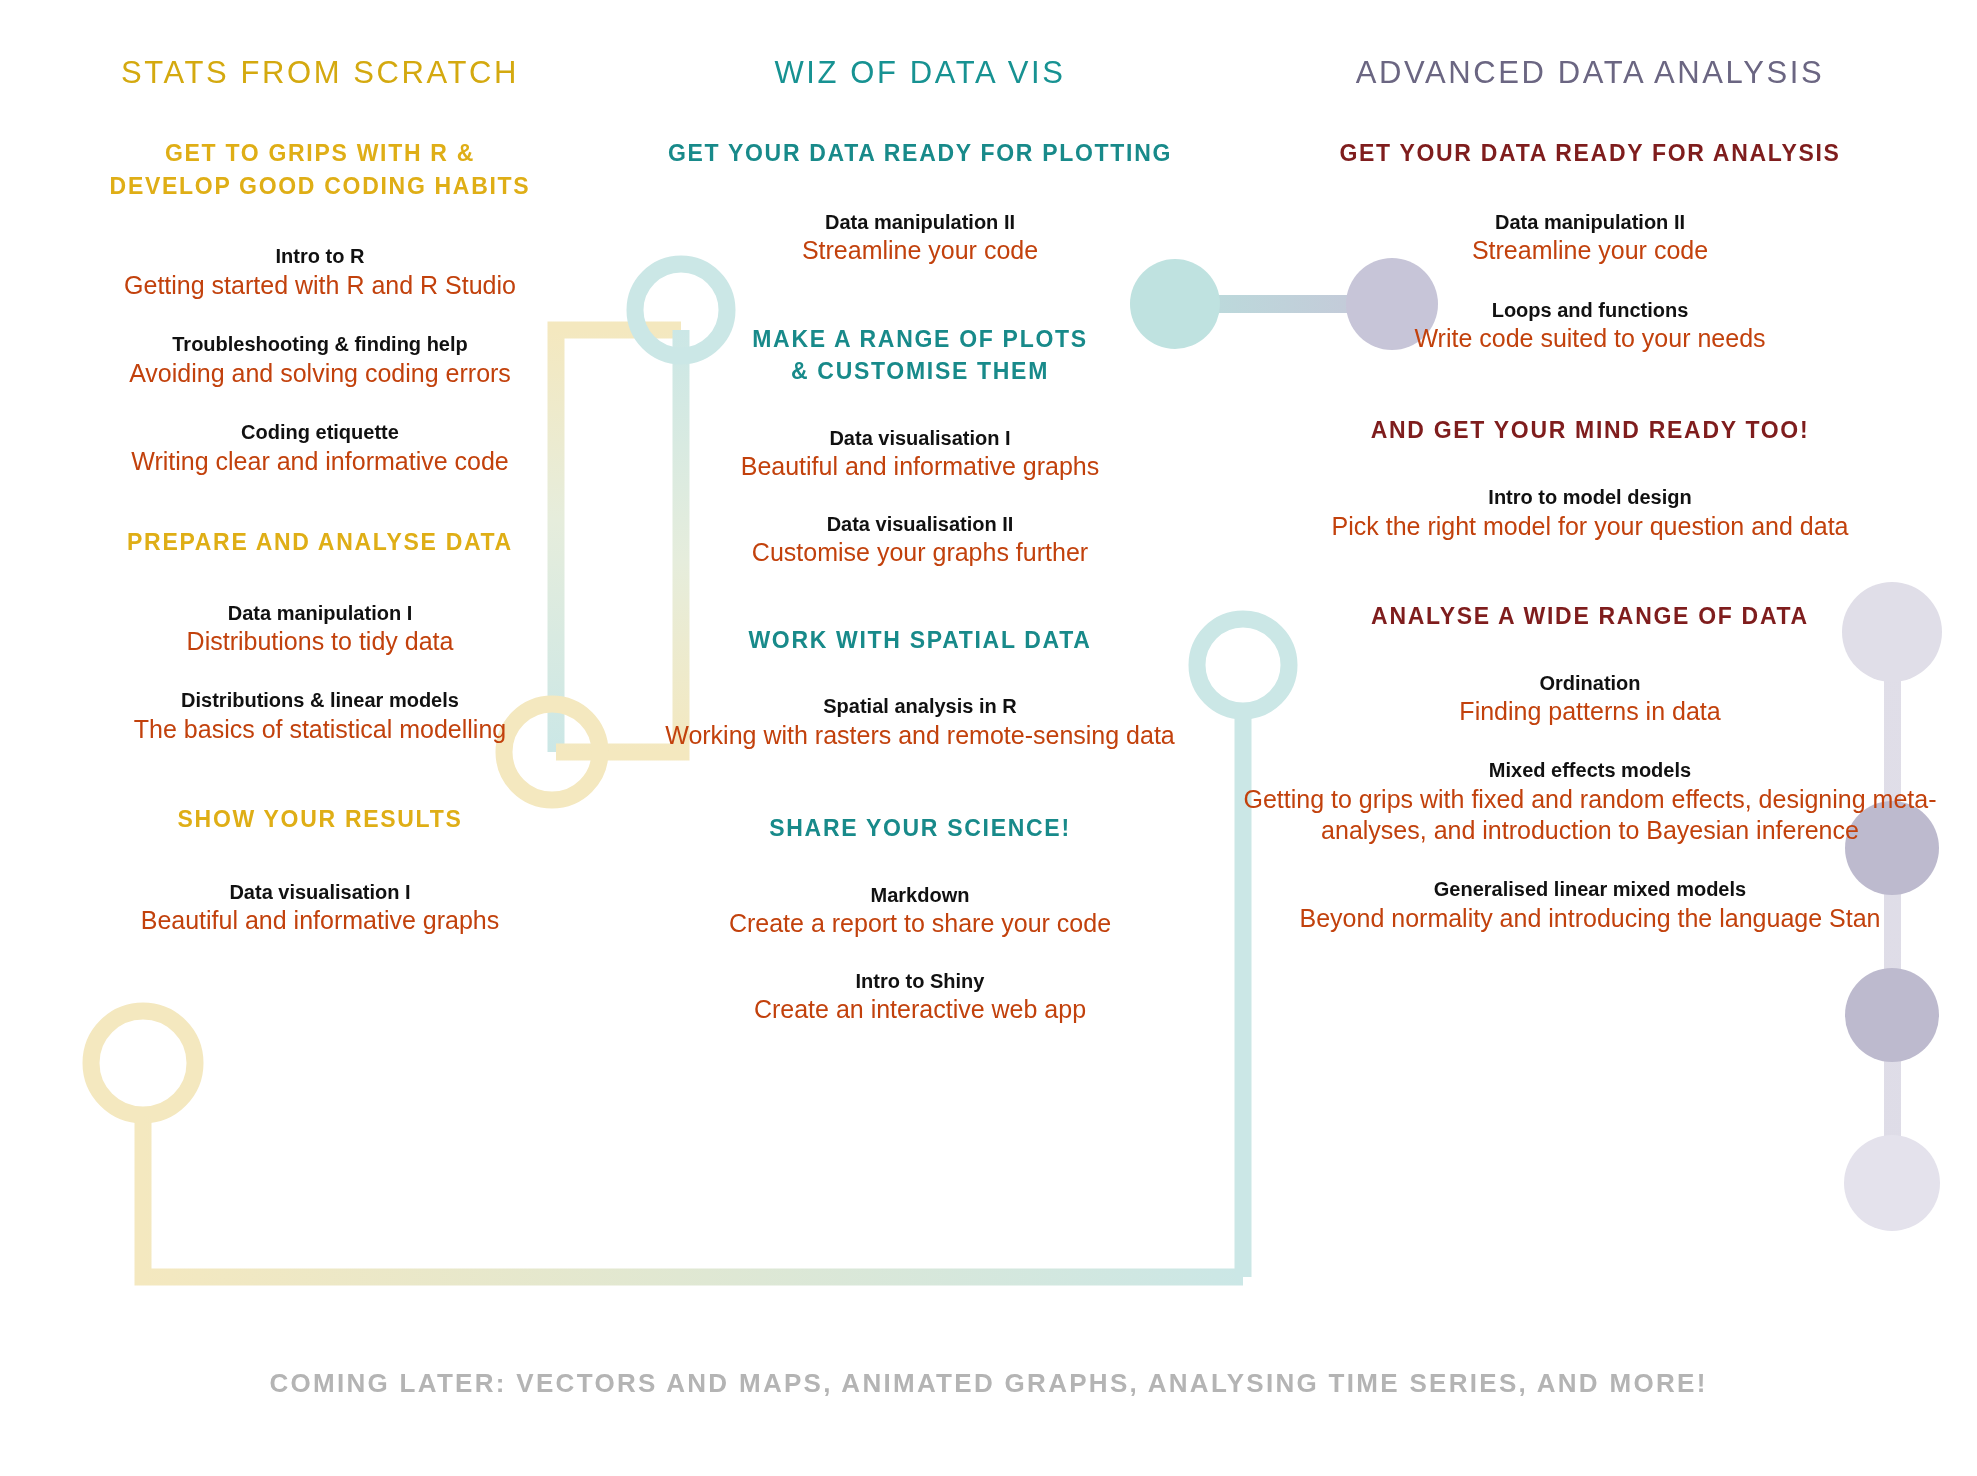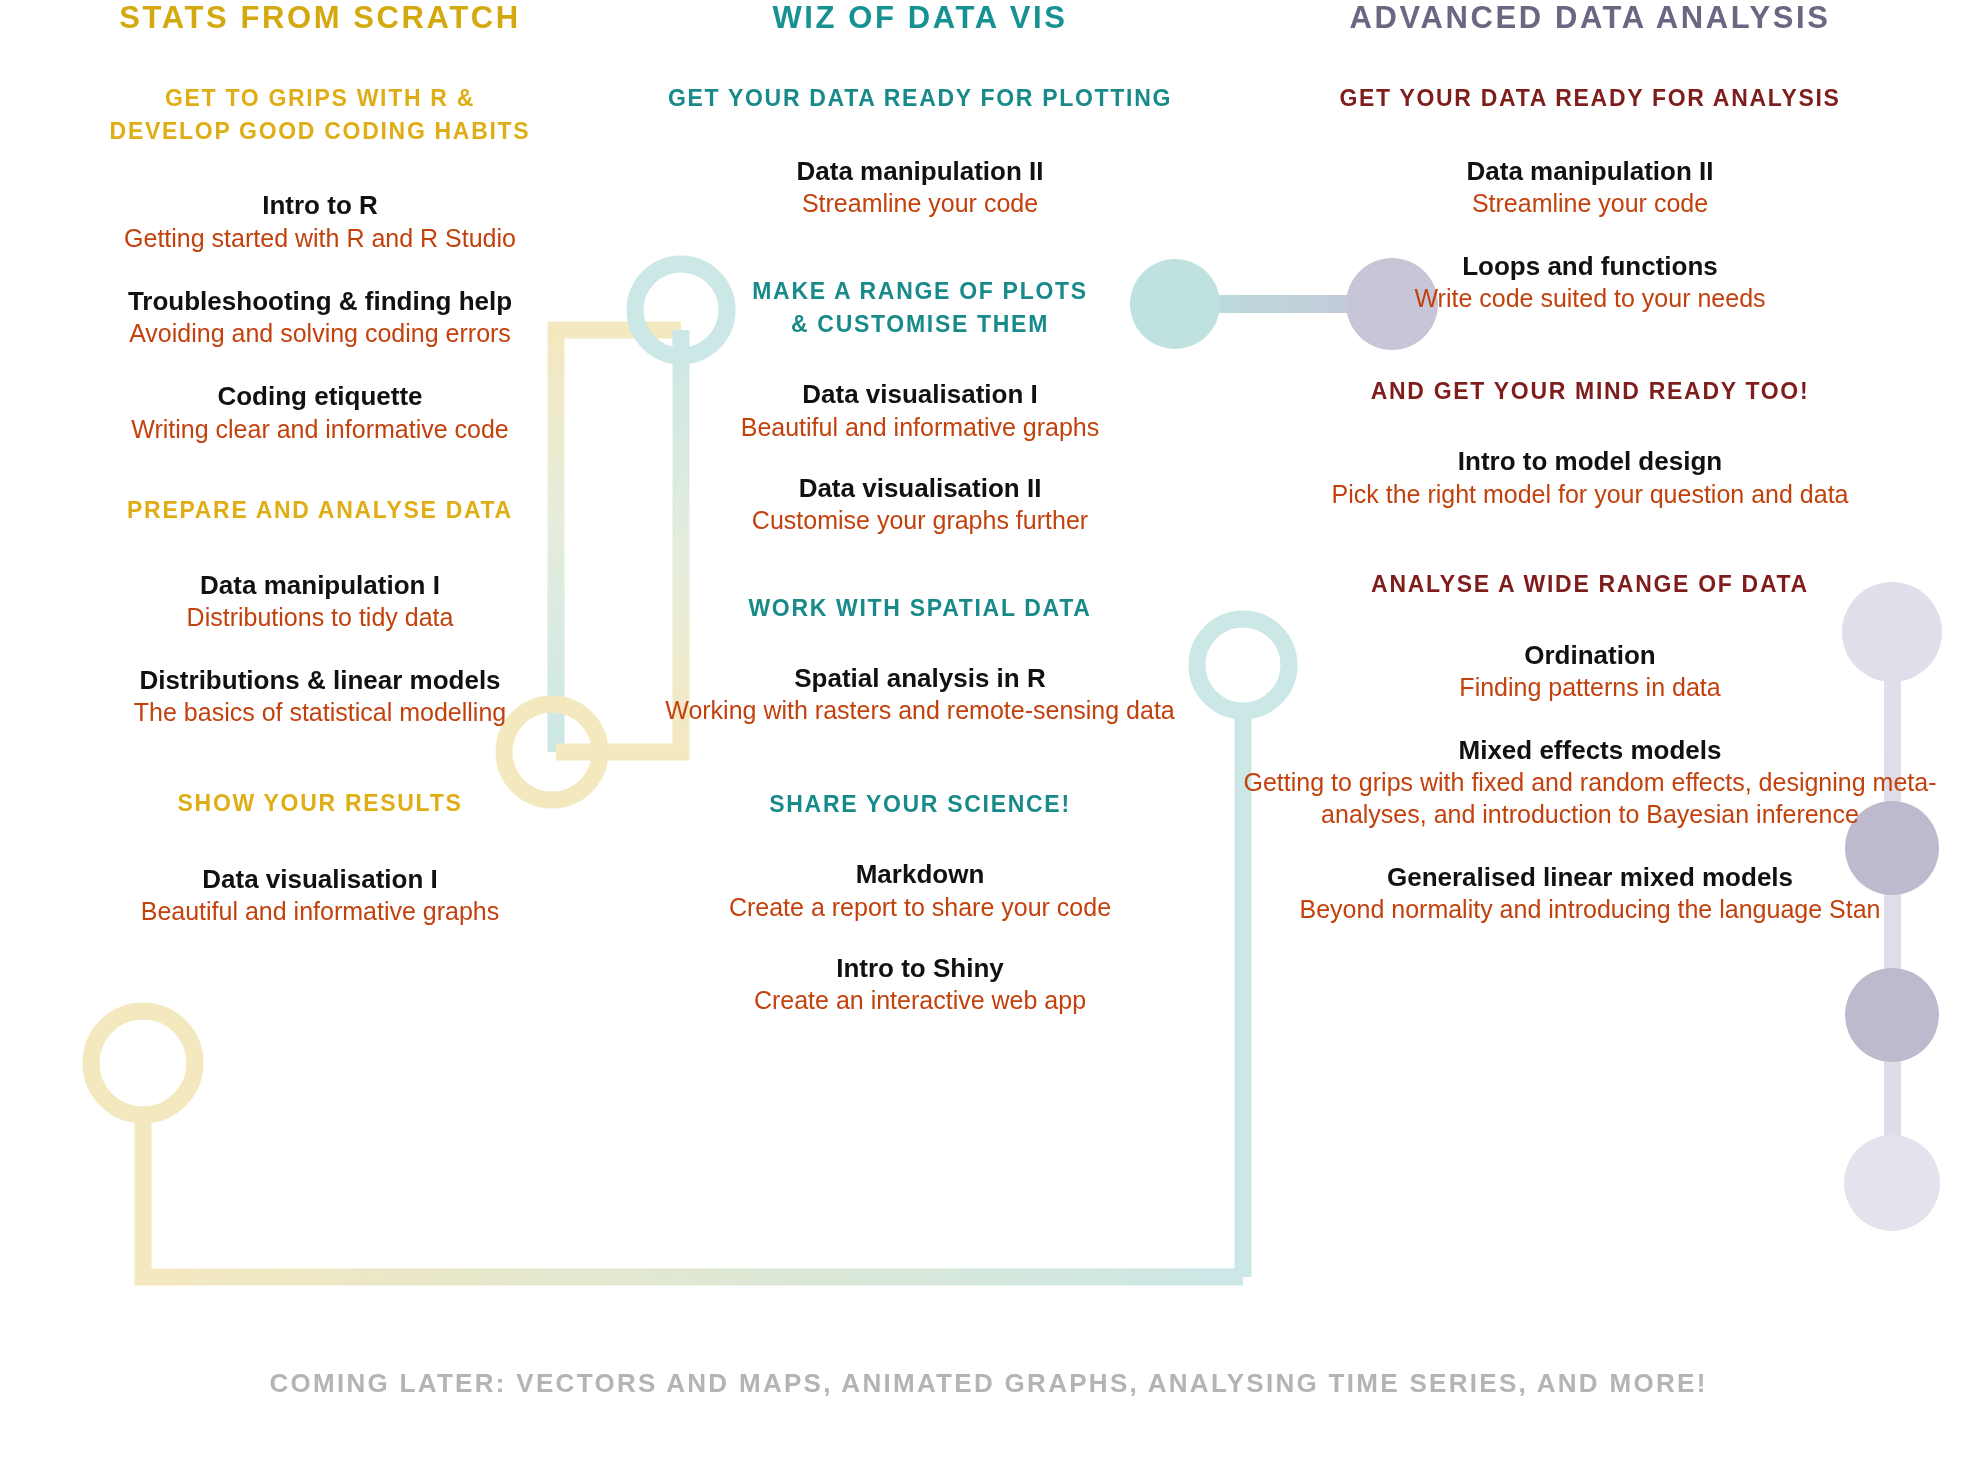--- a/index.html
+++ b/index.html
@@ -34,44 +34,45 @@
     position: absolute;
     top: 0;
     text-align: center;
   }
   .col-1 { left: 40px;   width: 560px; }
   .col-2 { left: 620px;  width: 600px; }
   .col-3 { left: 1240px; width: 700px; }
 
   .col-title {
     font-size: 31px;
-    font-weight: bold;
+    font-weight: normal;
     letter-spacing: 2.6px;
     text-transform: uppercase;
     margin: 0;
+    padding-top: 55px;
   }
   .col-1 .col-title { color: #d4a90f; }
   .col-2 .col-title { color: #179292; }
   .col-3 .col-title { color: #6b6682; }
 
   .section-head {
     font-size: 23px;
     font-weight: bold;
     letter-spacing: 1.7px;
     text-transform: uppercase;
     line-height: 1.42;
     margin: 0;
   }
   .col-1 .section-head { color: #dfae16; }
   .col-2 .section-head { color: #188a8a; }
   .col-3 .section-head { color: #7f1d1d; }
 
   .item { margin: 0; }
   .item-title {
-    font-size: 26px;
+    font-size: 20px;
     font-weight: bold;
     color: #111111;
     line-height: 1.28;
     margin: 0;
   }
   .item-sub {
     font-size: 25px;
     font-weight: normal;
     color: #c2410c;
     line-height: 1.25;

